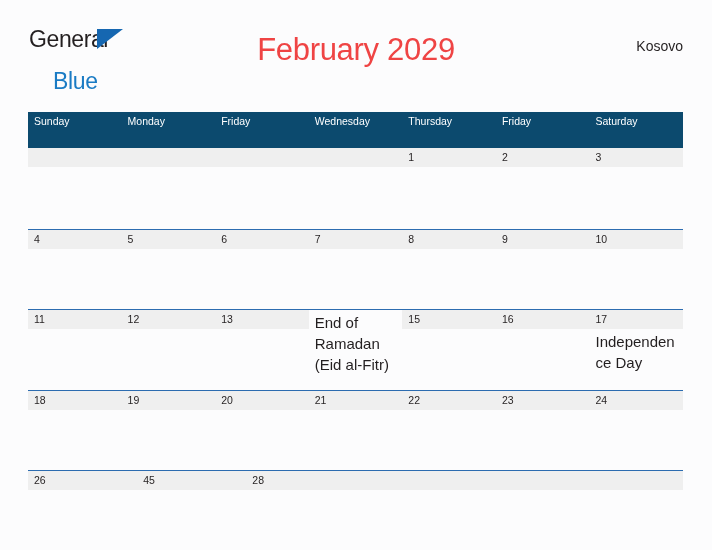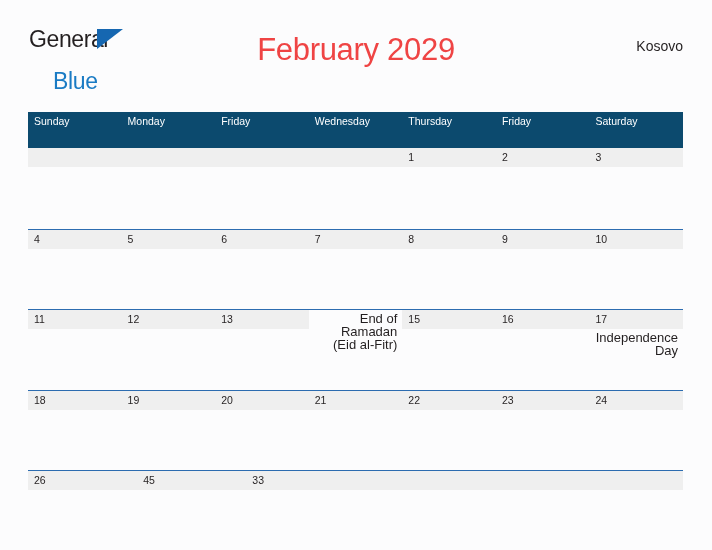--- a/index.html
+++ b/index.html
@@ -126,25 +126,24 @@
     color: #231f20;
     line-height: 19px;
     padding-left: 6px;
     box-sizing: border-box;
     white-space: nowrap;
   }
   .day-events {
     padding: 2px 5px 0 6px;
   }
   .event {
-    font-size: 13px;
-    line-height: 13px;
+    font-size: 15px;
+    line-height: 21px;
     color: #231f20;
     word-wrap: break-word;
-    text-align: right;
   }
 </style>
 </head>
 <body>
 
 <div class="page-header">
 
   <div class="logo">
     <div class="logo-row1">
       <span class="logo-general">General</span>
@@ -268,21 +267,21 @@
         </div>
       </div>
       <div class="week-row">
         <div class="day-cell">
           <div class="day-band">26</div>
         </div>
         <div class="day-cell">
           <div class="day-band">45</div>
         </div>
         <div class="day-cell">
-          <div class="day-band">33</div>
+          <div class="day-band">28</div>
         </div>
         <div class="day-cell">
           <div class="day-band"></div>
         </div>
         <div class="day-cell">
           <div class="day-band"></div>
         </div>
         <div class="day-cell">
           <div class="day-band"></div>
         </div>

